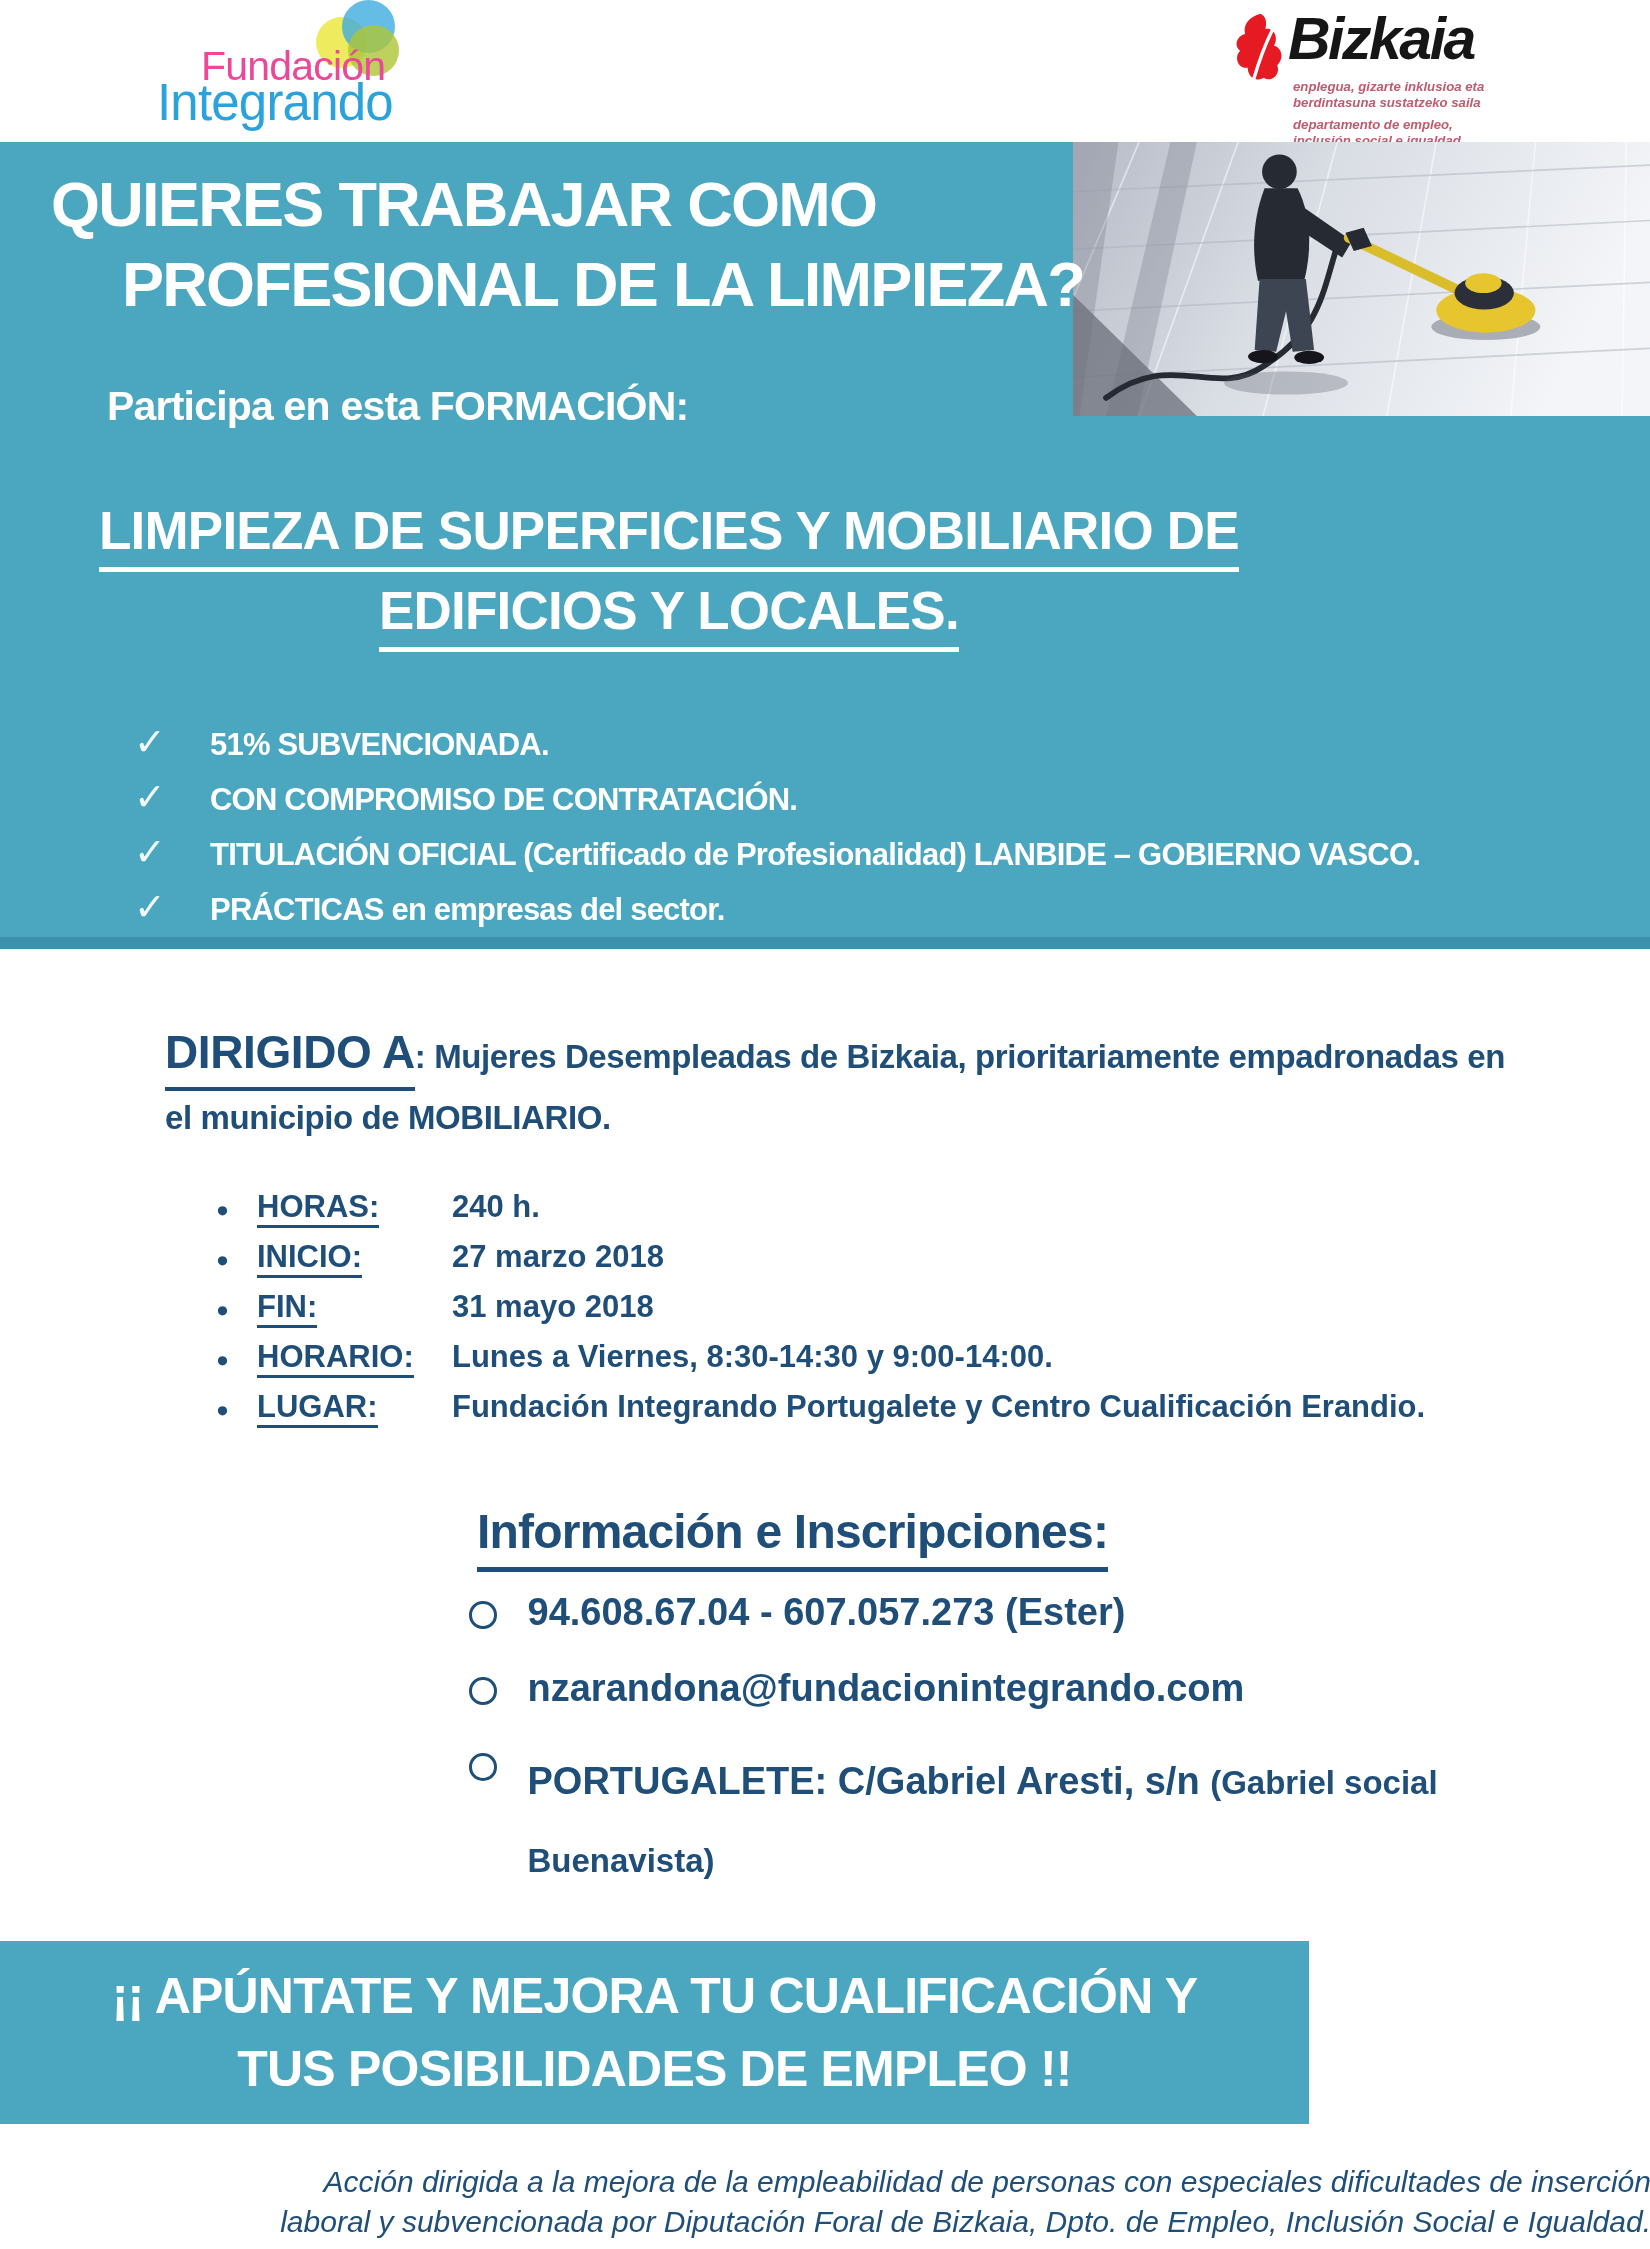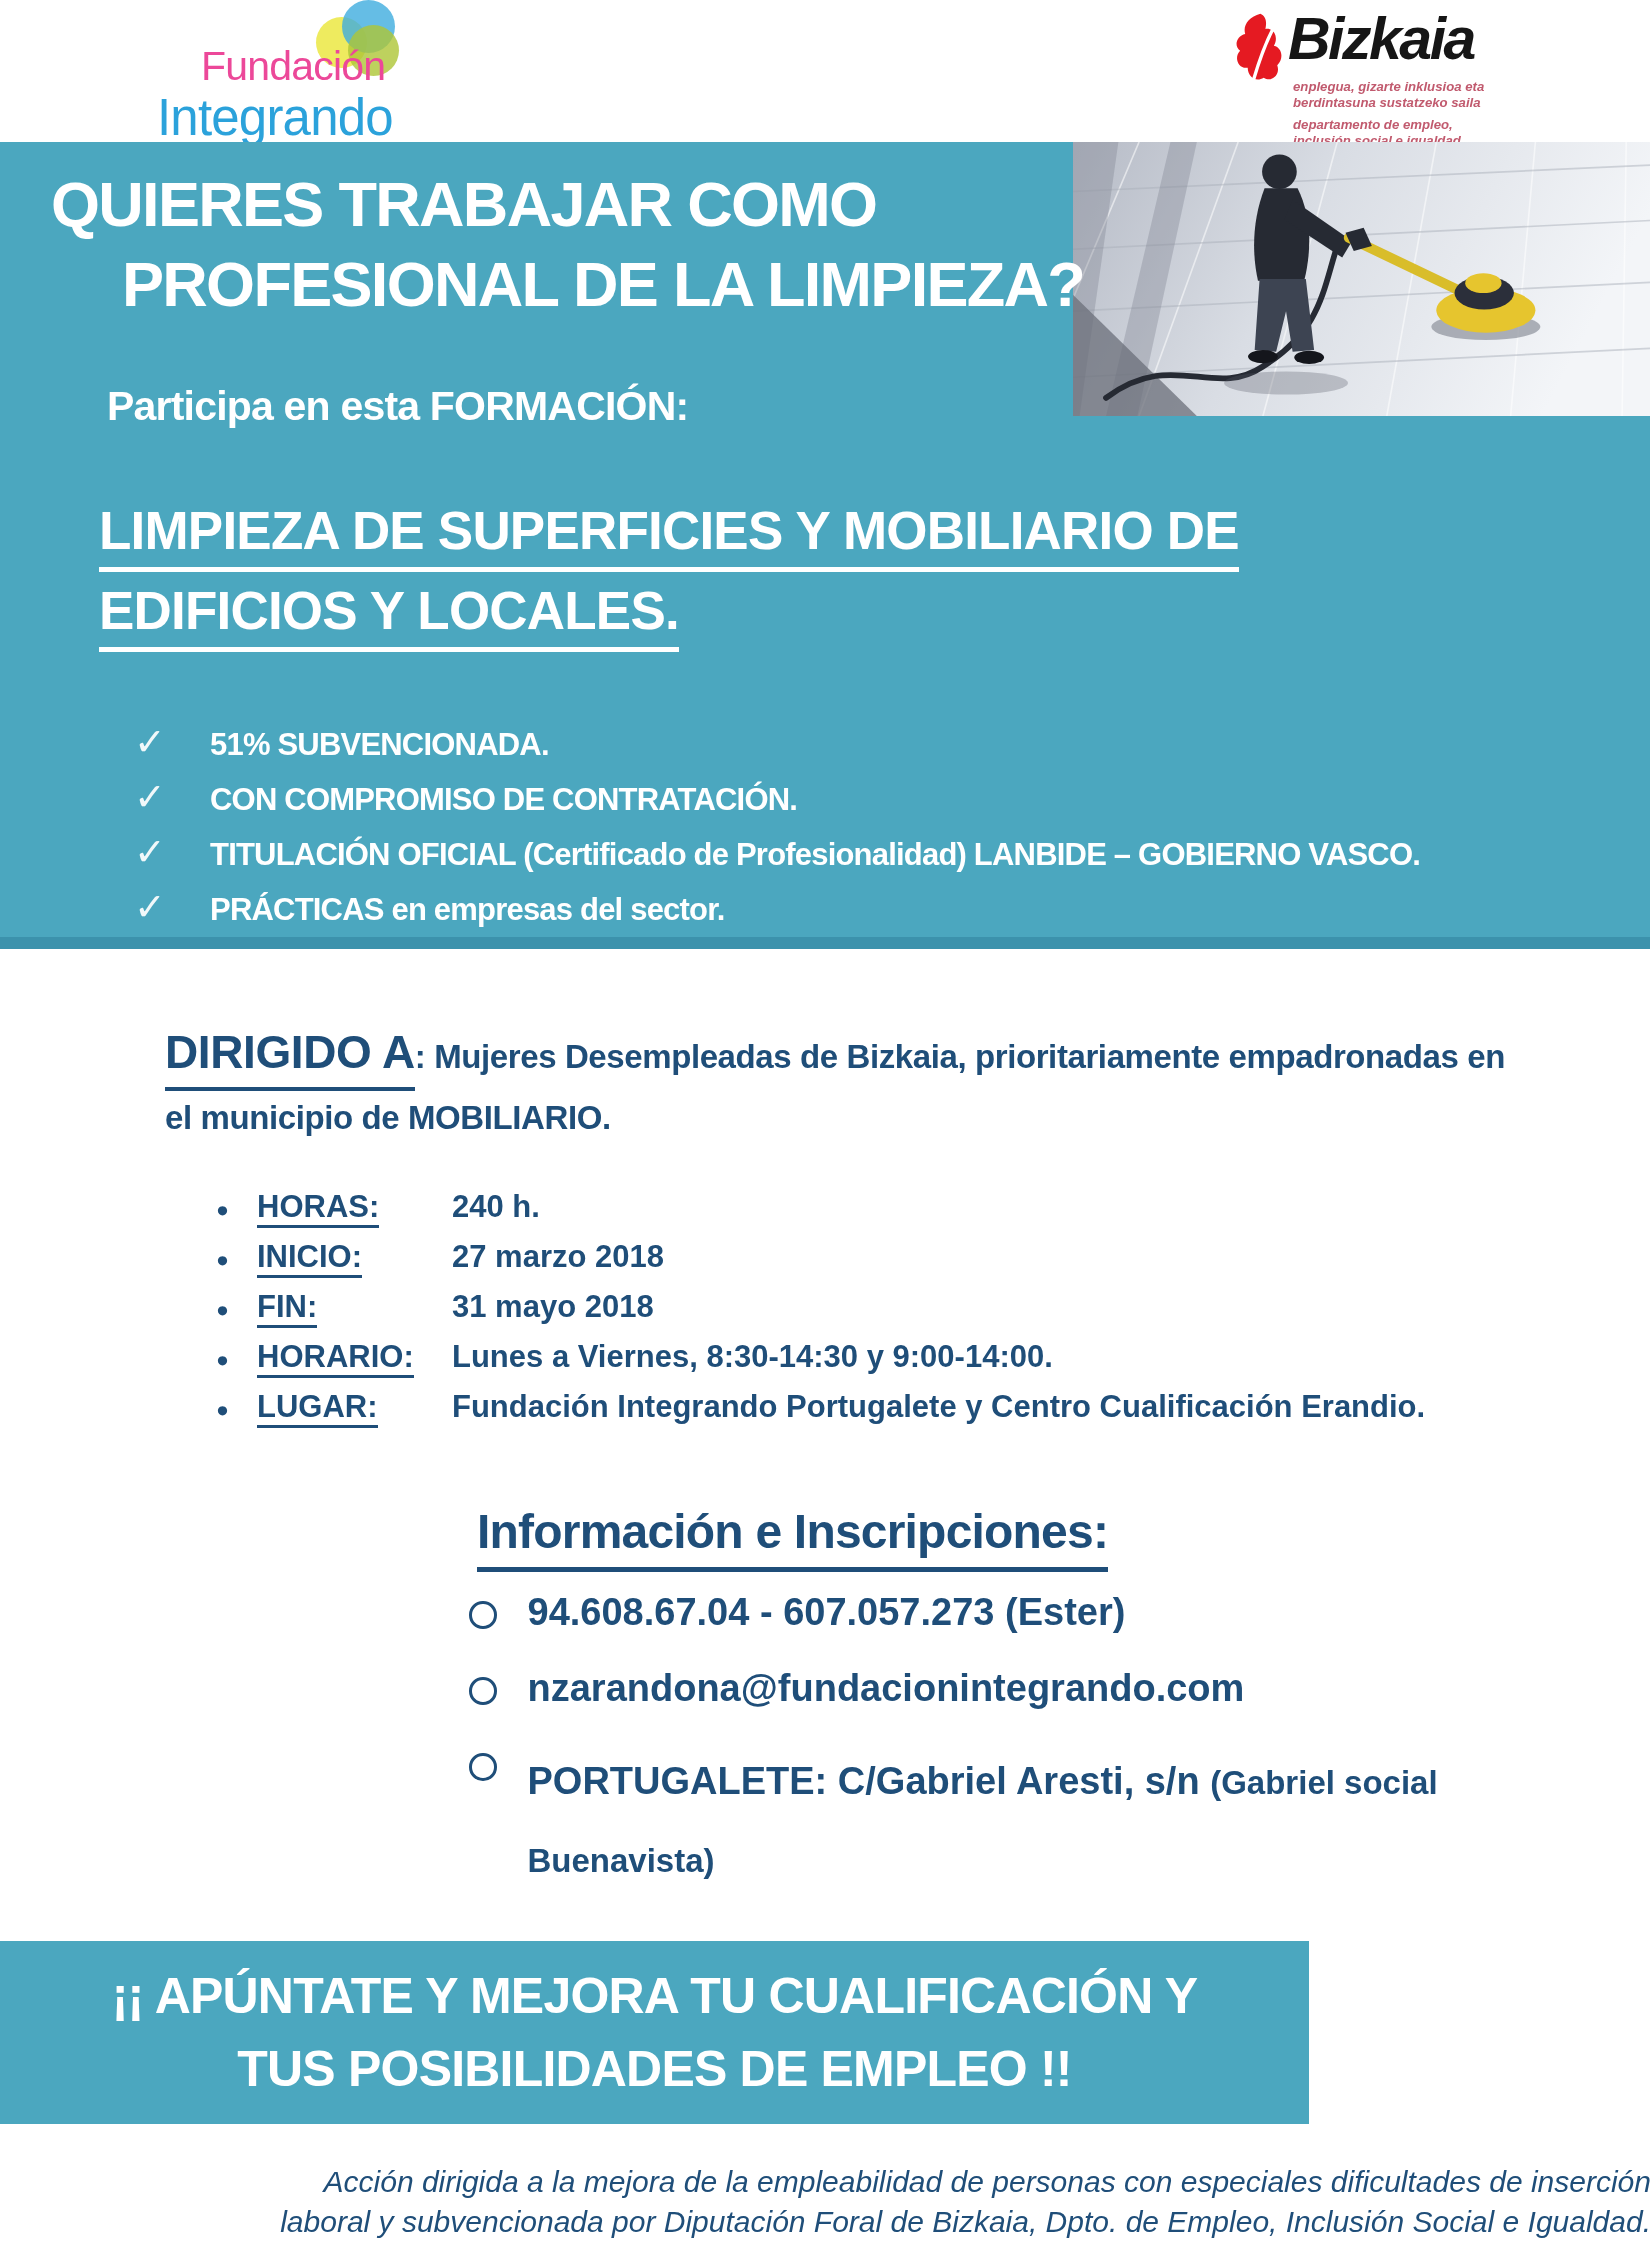--- a/index.html
+++ b/index.html
@@ -8,21 +8,21 @@
     font-family:"Liberation Sans", sans-serif; overflow:hidden;
   }
 
   
   .fi-logo { position:absolute; left:0; top:0; width:462px; height:142px; }
   .circle { position:absolute; border-radius:50%; }
   .c-yellow { left:316px; top:16.5px; width:51px; height:51px; background:#ECE94E; opacity:.9; }
   .c-blue   { left:342px; top:0px;  width:53px; height:53px; background:#3FACDF; opacity:.8; }
   .c-olive  { left:348px; top:25px; width:51px; height:51px; background:#AEC636; opacity:.8; }
   .fi-line1 { position:absolute; left:157px; top:43px;  font-size:41px; color:#ec4899; letter-spacing:-0.8px;margin-left:44px; }
-  .fi-line2 { position:absolute; left:157px; top:88px;  font-size:51px; color:#2BA2DB; letter-spacing:-0.8px; }
+  .fi-line2 { position:absolute; left:157px; top:73px;  font-size:51px; color:#2BA2DB; letter-spacing:-0.8px; }
 
   .bz-logo { position:absolute; left:1230px; top:8.3px; width:396px; height:134px; }
   .bz-leaf { position:absolute; left:0; top:3.3px; width:54px; height:73px; }
   .bz-name { position:absolute; left:58px; top:1.7px; font-size:59px; line-height:1;
              font-weight:bold; font-style:italic; color:#161616; letter-spacing:-2.5px; }
   .bz-sub  { position:absolute; left:63px; top:71px; font-size:13.2px; line-height:15.7px;
              color:#C15A6E; font-style:italic; font-weight:bold; }
   .bz-sub .gap { margin-top:6.6px; }
 
   
@@ -33,21 +33,21 @@
   .photo svg { display:block; width:100%; height:100%; }
 
   .hero-title { position:absolute; left:51px; top:21.5px; margin:0; font-size:63px; line-height:80px;
                 font-weight:bold; color:#fff; letter-spacing:-1.7px; white-space:nowrap; }
   .hero-title .l2 { display:block; padding-left:71px; }
 
   .participa { position:absolute; left:107px; top:241px; margin:0; font-size:41px;
                font-weight:bold; color:#fff; letter-spacing:-0.8px; }
 
   .course { position:absolute; left:99px; top:362px; font-size:53px; font-weight:bold;
-            color:#fff; letter-spacing:-0.8px; line-height:1; white-space:nowrap; }
+            color:#fff; letter-spacing:-0.8px; line-height:1; white-space:nowrap;text-align:center; }
   .course .u { display:inline-block; border-bottom:5.8px solid #fff; padding-bottom:10px; margin-bottom:11.6px; }
 
   .checks { position:absolute; left:134px; top:578px; margin:0; padding:0; list-style:none; }
   .checks li { display:flex; align-items:baseline; height:55px; font-size:31px; font-weight:bold;
                color:#fff; letter-spacing:-0.8px; white-space:nowrap; }
   .checks .check { width:76px; flex:none; font-size:38px; font-weight:normal; color:rgba(255,255,255,.92); }
 
   
   .dirigido { position:absolute; left:165px; top:1022px; width:1453px; margin:0;
               color:#1F4E79; font-weight:bold; font-size:33px; line-height:61px; letter-spacing:-0.4px; }

